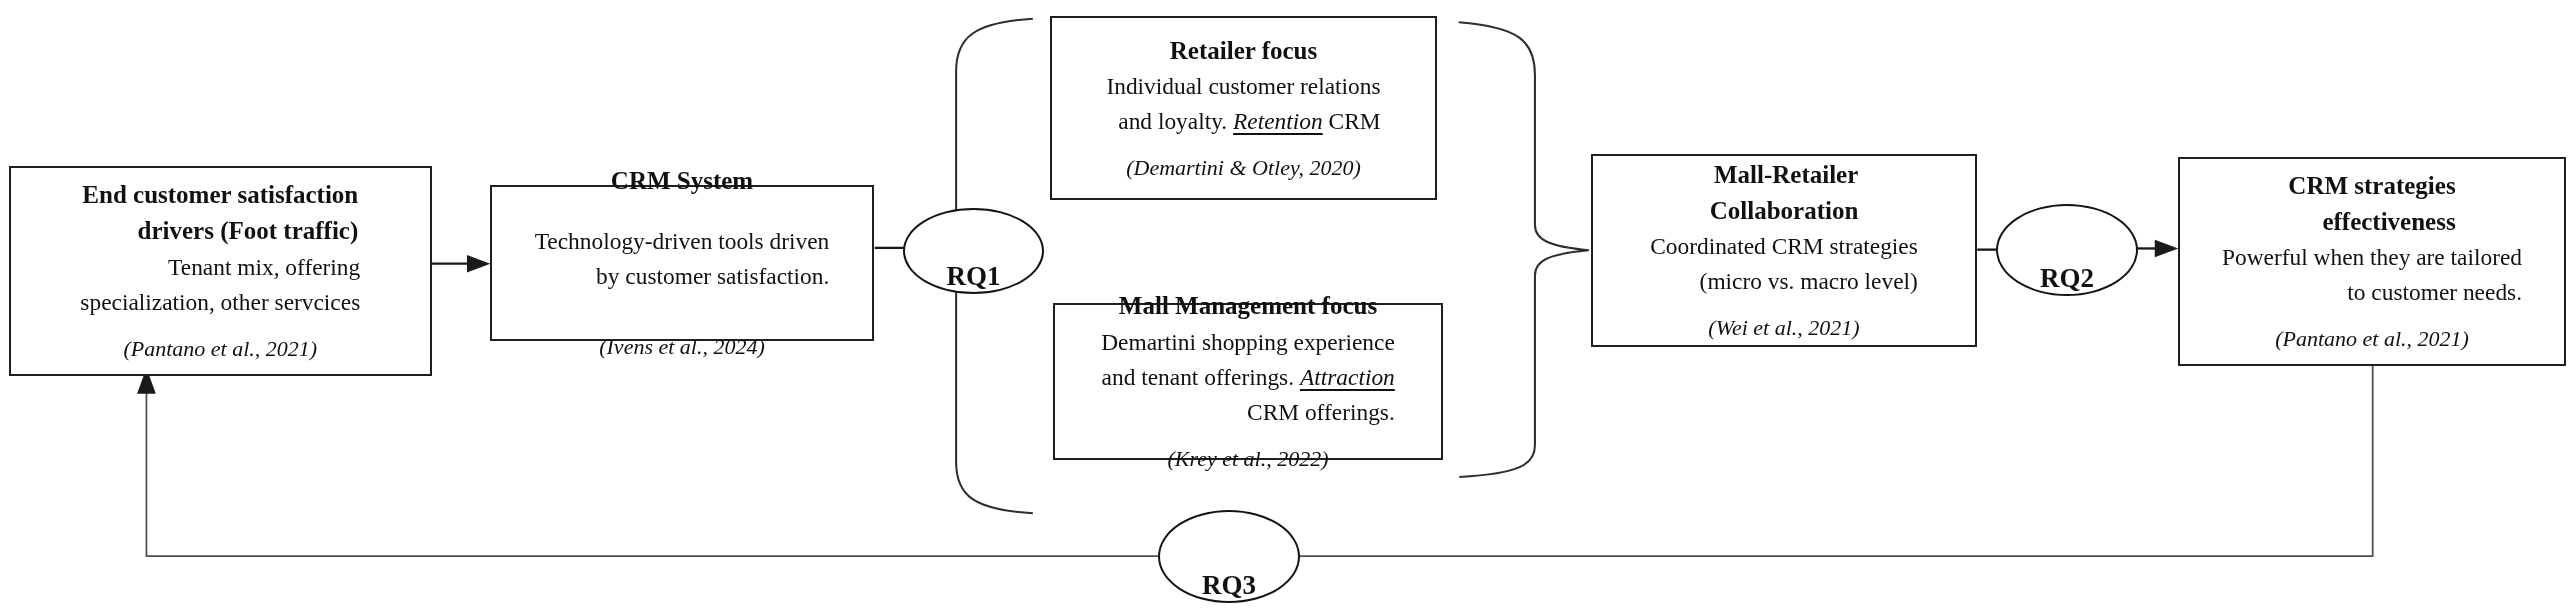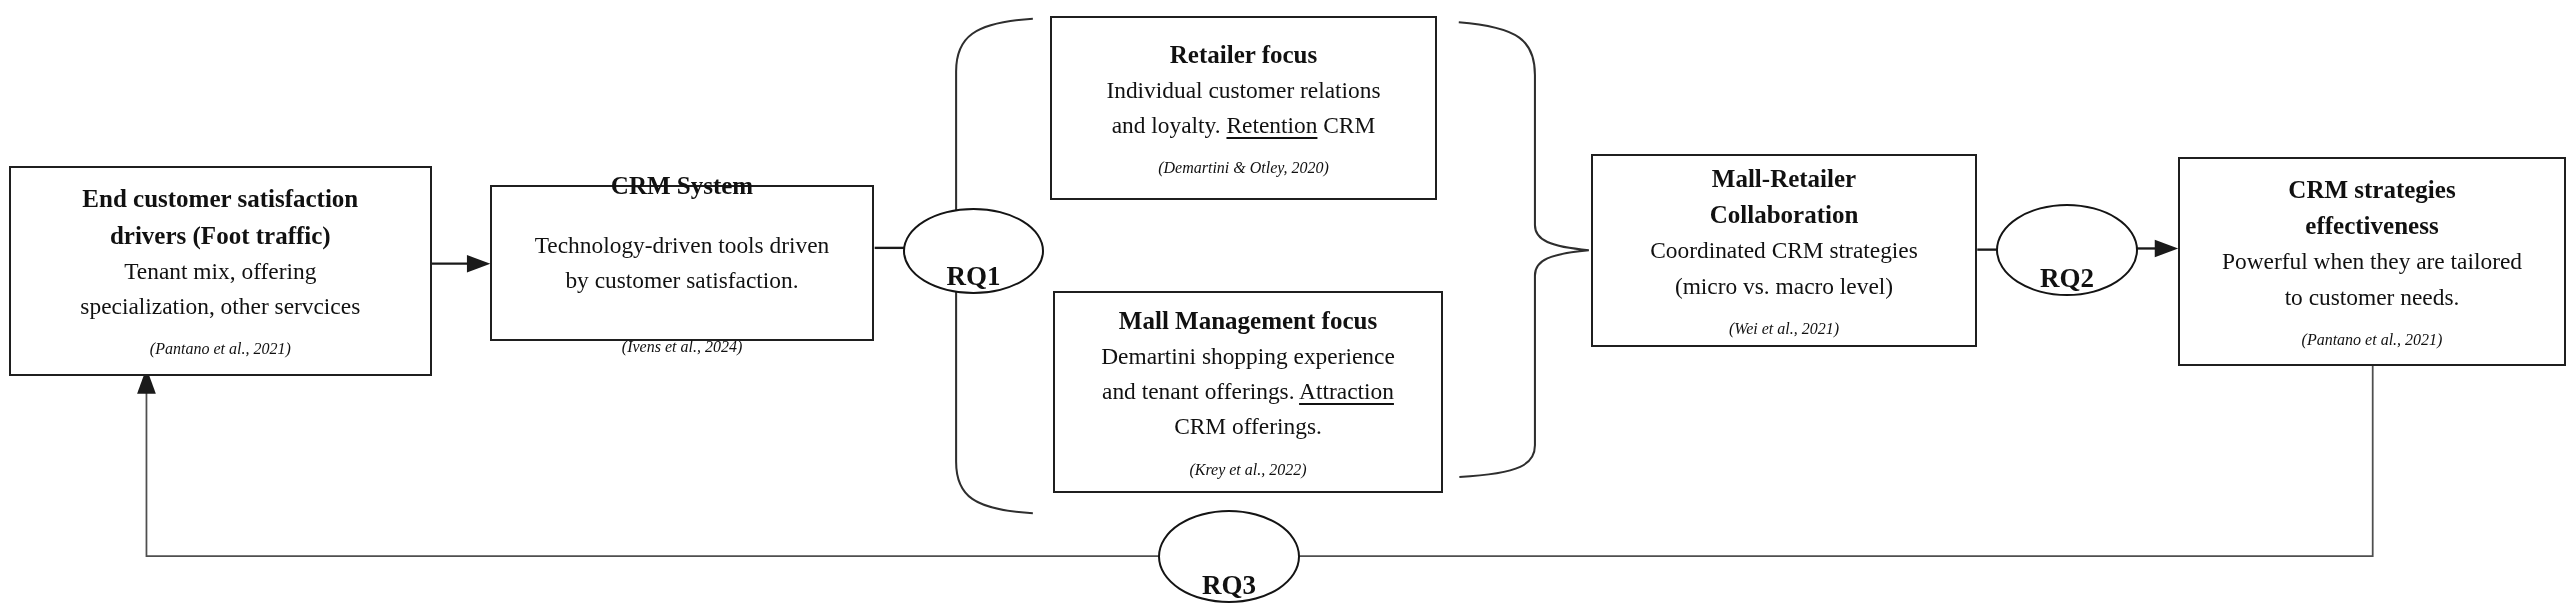--- a/index.html
+++ b/index.html
@@ -4,36 +4,36 @@
 <style>
   html,body{margin:0;padding:0;background:#ffffff;}
   body{
     width:2576px;height:610px;position:relative;overflow:hidden;
     font-family:"Liberation Serif","DejaVu Serif",serif;color:#111111;
   }
   #connector-layer{position:absolute;left:0;top:0;width:2576px;height:610px;}
   .dbox{
     position:absolute;background:#ffffff;border:2.9px solid #1f1f1f;
     display:flex;flex-direction:column;justify-content:center;align-items:center;
-    text-align:center;box-sizing:border-box;padding:2.3px 5.9px;z-index:3;
+    text-align:right;box-sizing:border-box;padding:2.3px 5.9px;z-index:3;
   }
   .box-title{font-weight:bold;font-size:25px;line-height:1.45;}
   .box-body{font-size:23.4px;line-height:1.5;}
-  .box-body u{text-underline-offset:3.5px;text-decoration-thickness:1.8px;}
-  .box-citation{font-size:16px;font-style:italic;line-height:1.4;margin-top:14px;}
+  .box-body u{text-underline-offset:3.5px;text-decoration-thickness:1.8px;font-style:italic;}
+  .box-citation{font-size:22px;font-style:italic;line-height:1.4;margin-top:14px;}
   .oval{
     position:absolute;background:#ffffff;border:2.9px solid #141414;border-radius:50%;
     display:flex;align-items:flex-end;justify-content:center;z-index:4;
   }
   .oval span{font-weight:bold;font-size:27px;}
   
   #box-end-customer-drivers{left:8.8px;top:166px;width:423px;height:210px;}
   #box-crm-system{left:490px;top:185px;width:384px;height:156px;gap:24px;}
   #box-retailer-focus{left:1050px;top:16.4px;width:387px;height:184px;border-width:2.9px;}
-  #box-mall-management-focus{left:1053px;top:291px;width:390px;height:202px;}
+  #box-mall-management-focus{left:1053px;top:303px;width:390px;height:157px;}
   #box-mall-retailer-collaboration{left:1591px;top:154px;width:386px;height:193px;}
   #box-crm-strategies-effectiveness{left:2178px;top:157px;width:388px;height:209px;border-width:2.3px;}
   #oval-rq1{left:903px;top:208px;width:137px;height:82px;}
   #oval-rq2{left:1996px;top:204px;width:138px;height:88px;}
   #oval-rq3{left:1158px;top:510px;width:138px;height:89px;}
 </style>
 </head>
 <body>
 
 <svg id="connector-layer" viewBox="0 0 4397 1041" xmlns="http://www.w3.org/2000/svg">

